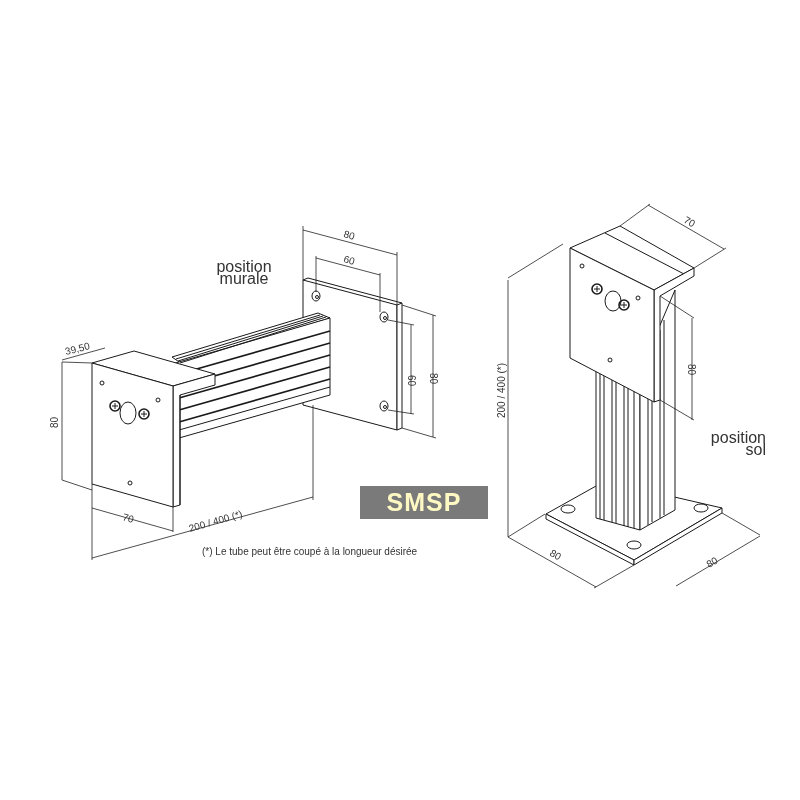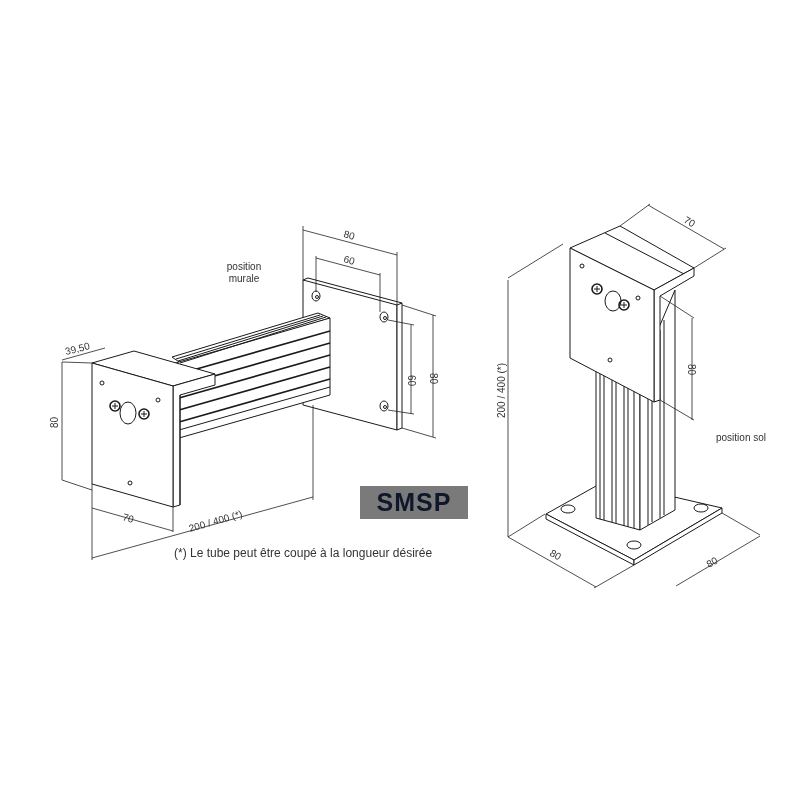--- a/index.html
+++ b/index.html
@@ -4,24 +4,24 @@
   <style>
     html, body { margin: 0; padding: 0; background: #ffffff; }
     body { width: 800px; height: 800px; position: relative; overflow: hidden;
            font-family: "Liberation Sans", sans-serif; }
     svg { position: absolute; left: 0; top: 0; }
     .ln { stroke: #1a1a1a; stroke-width: 1; fill: none; }
     .th { stroke: #1a1a1a; stroke-width: 1.6; fill: none; }
     .fill { fill: #ffffff; stroke: #1a1a1a; stroke-width: 1; }
     .dim { stroke: #222; stroke-width: 0.8; fill: none; }
     .dimtxt { font-family: "Liberation Sans", sans-serif; font-size: 10px; fill: #333; }
-    .label { position: absolute; font-size: 10px; color: #333; text-align: center; line-height: 12px; }
-    .note { position: absolute; font-size: 12px; color: #333; white-space: nowrap; }
-    .badge { position: absolute; left: 360px; top: 486px; width: 108px; height: 33px;
-             background: #7a7a7a; color: #0f172a; font-weight: bold; font-size: 25px;
+    .label { position: absolute; font-size: 16px; color: #333; text-align: center; line-height: 12px; }
+    .note { position: absolute; font-size: 10px; color: #333; white-space: nowrap; margin-left: 28px; }
+    .badge { position: absolute; left: 360px; top: 486px; width: 128px; height: 33px;
+             background: #7a7a7a; color: #fef9c3; font-weight: bold; font-size: 25px;
              display: flex; align-items: center; justify-content: center; letter-spacing: 1px; }
   </style>
 </head>
 <body>
 
 <svg width="800" height="800" viewBox="0 0 800 800">
 
   <g>
 
     <polygon class="fill" points="303,280 397,305 397,430 303,405"></polygon>

